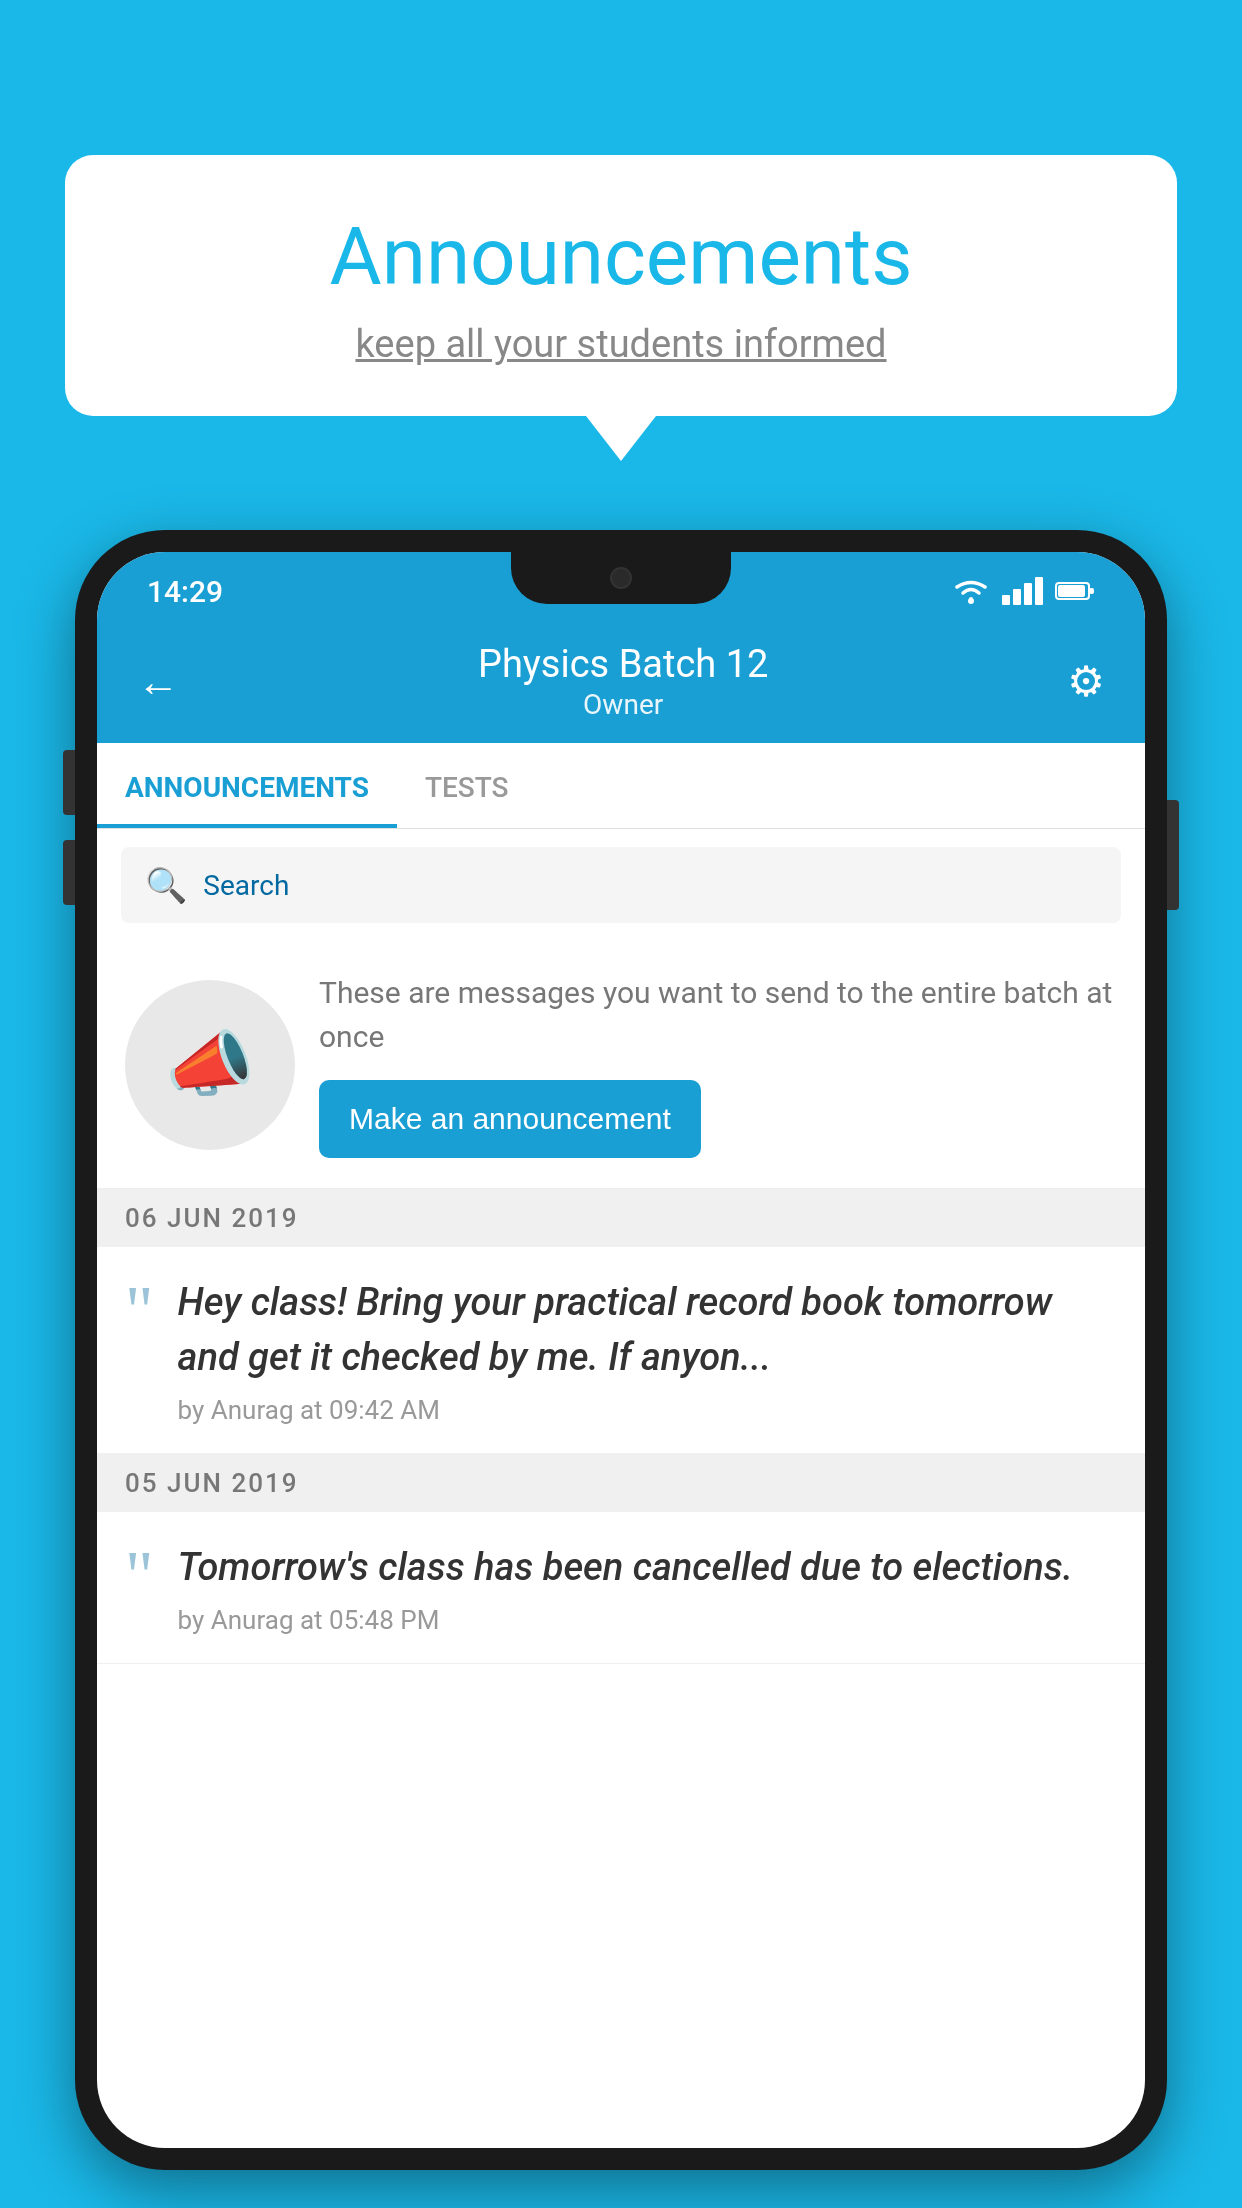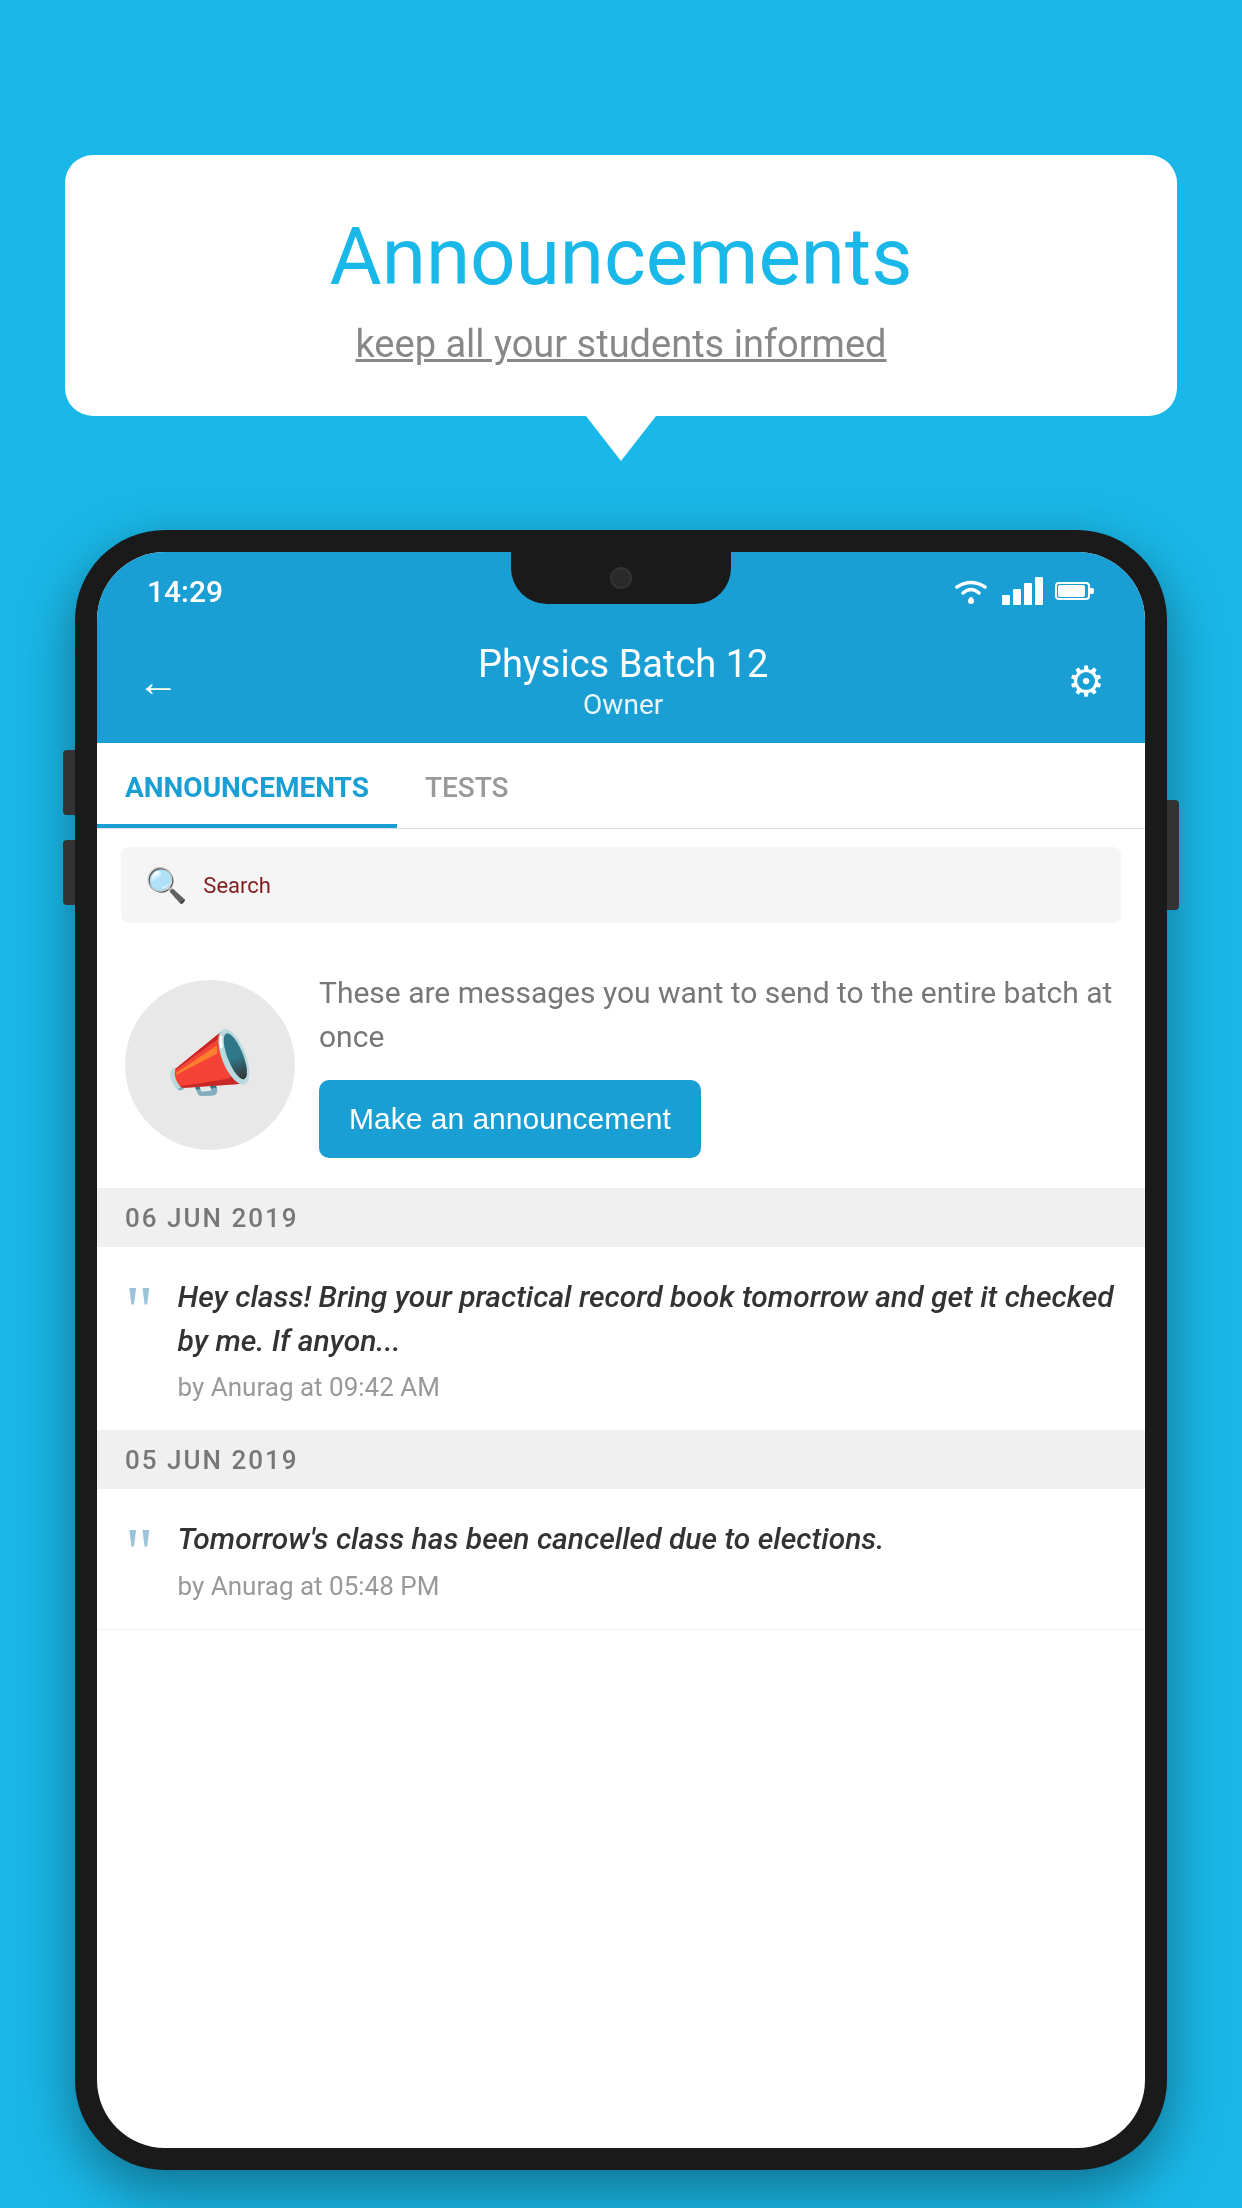--- a/index.html
+++ b/index.html
@@ -258,22 +258,22 @@
       padding: 18px 24px;
       gap: 16px;
     }
 
     .search-magnifier {
       color: #aaa;
       font-size: 34px;
     }
 
     .search-placeholder {
-      color: #7f1d1d;
-      font-size: 22px;
+      color: #0369a1;
+      font-size: 28px;
     }
 
     
     .promo-block {
       background: white;
       padding: 30px 28px;
       display: flex;
       align-items: center;
       gap: 24px;
       border-bottom: 1px solid #eee;
@@ -348,21 +348,21 @@
       margin-top: 8px;
       flex-shrink: 0;
     }
 
     .announcement-content {
       flex: 1;
     }
 
     .announcement-text {
       color: #333;
-      font-size: 30px;
+      font-size: 38px;
       font-style: italic;
       font-weight: 500;
       line-height: 1.45;
       margin-bottom: 10px;
     }
 
     .announcement-meta {
       color: #999;
       font-size: 26px;
     }

